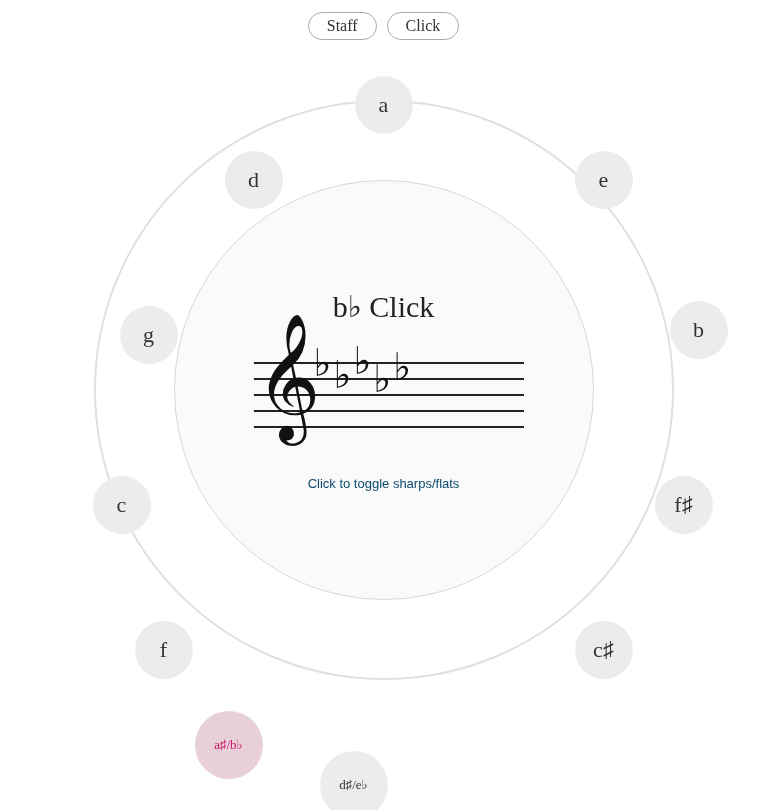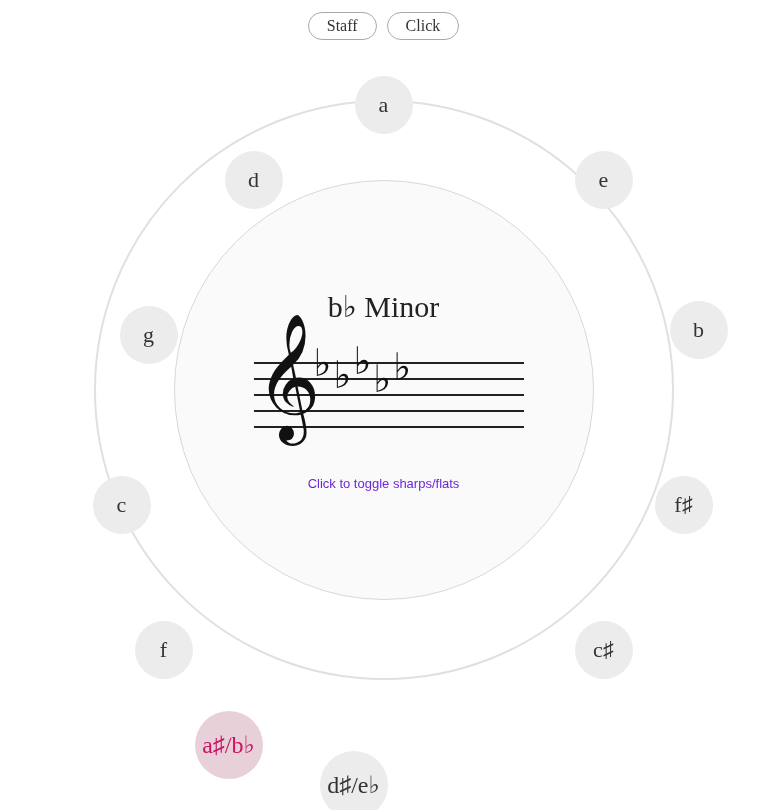--- a/index.html
+++ b/index.html
@@ -125,21 +125,21 @@
     }
 
     .flat1 { margin-top: 2px; }
     .flat2 { margin-top: 14px; }
     .flat3 { margin-top: 0px; }
     .flat4 { margin-top: 18px; }
     .flat5 { margin-top: 6px; }
 
     .toggle-hint {
       font-size: 13px;
-      color: #6d28d9;
+      color: #0c4a6e;
       font-family: Arial, sans-serif;
       margin-top: 18px;
     }
 
     
     .note-bubble {
       position: absolute;
       width: 58px;
       height: 58px;
       border-radius: 50%;
@@ -155,21 +155,21 @@
     }
 
     .note-bubble.active {
       background: #e8d0d8;
       color: #cc1166;
     }
 
     .note-bubble.large {
       width: 68px;
       height: 68px;
-      font-size: 24px;
+      font-size: 13px;
     }
 
     
     
     
     
   </style>
 </head>
 <body>
 
@@ -221,21 +221,21 @@
 
   <div class="note-bubble" style="left:75px; top:285px;">
     <span>g</span>
   </div>
 
   <div class="note-bubble" style="left:180px; top:130px;">
     <span>d</span>
   </div>
 
   <div class="inner-circle">
-    <div class="key-title">b♭ Minor</div>
+    <div class="key-title">b♭ Click</div>
 
     <div class="staff-area">
 
       <div class="staff-lines">
         <div class="staff-line"></div>
         <div class="staff-line"></div>
         <div class="staff-line"></div>
         <div class="staff-line"></div>
         <div class="staff-line"></div>
       </div>

